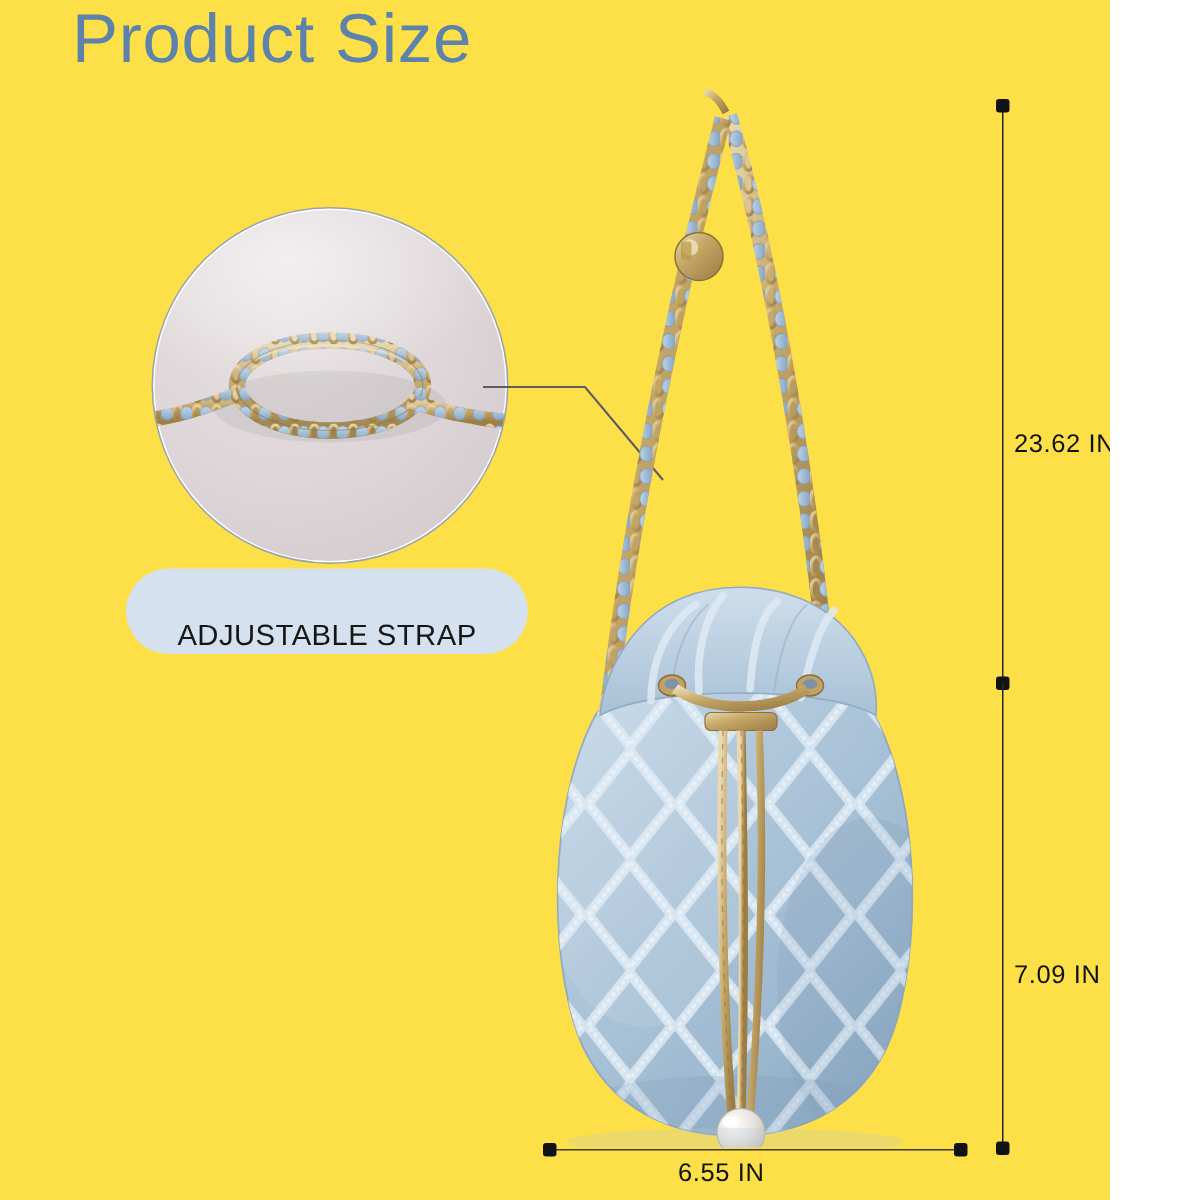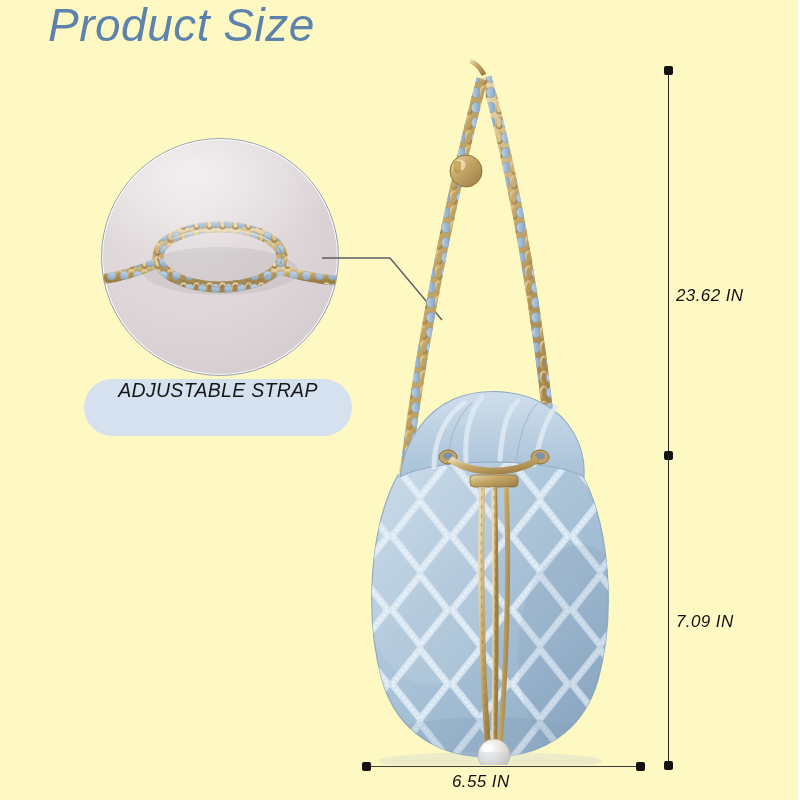--- a/index.html
+++ b/index.html
@@ -2,26 +2,25 @@
 <html><head>
 <meta charset="utf-8">
 <style>
   html, body {
     margin: 0;
     padding: 0;
     background: #ffffff;
   }
   #page {
     position: relative;
-    width: 798px;
+    width: 740px;
     height: 800px;
-    background: #fef9c3;
+    background: #fde047;
     overflow: hidden;
     font-family: "Liberation Sans", sans-serif;
-    font-style: italic;
   }
 
   
   #page-title {
     position: absolute;
     left: 48px;
     top: -2px;
     font-size: 46px;
     font-weight: 400;
     letter-spacing: 0.5px;
@@ -62,21 +61,21 @@
     position: absolute;
     left: 84px;
     top: 379px;
     width: 268px;
     height: 57px;
     border-radius: 29px;
     background: #d5e1ee;
     display: flex;
     flex-direction: column;
     align-items: center;
-    justify-content: flex-start;
+    justify-content: flex-end;
     line-height: 1.18;
   }
   #strap-callout .line {
     font-size: 19.5px;
     color: #161616;
     letter-spacing: 0.3px;
     white-space: nowrap;
   }
 
   
@@ -289,20 +288,20 @@
     </svg>
   </div>
 
   <div class="dim-line-v" style="left:668px; top:70px; height:385px;"></div>
   <div class="dim-dot" style="left:664px; top:66px;"></div>
   <div class="dim-dot" style="left:664px; top:451px;"></div>
   <div class="dim-label" style="left:676px; top:286px;">23.62 IN</div>
 
   <div class="dim-line-v" style="left:668px; top:455px; height:310px;"></div>
   <div class="dim-dot" style="left:664px; top:761px;"></div>
-  <div class="dim-label" style="left:676px; top:612px;">7.09 IN</div>
+  <div class="dim-label" style="left:676px; top:640px;">7.09 IN</div>
 
   <div class="dim-line-h" style="left:366px; top:766px; width:274px;"></div>
   <div class="dim-dot" style="left:362px; top:762px;"></div>
   <div class="dim-dot" style="left:636px; top:762px;"></div>
   <div class="dim-label" style="left:452px; top:772px;">6.55 IN</div>
 
 </div>
 
 </body></html>

